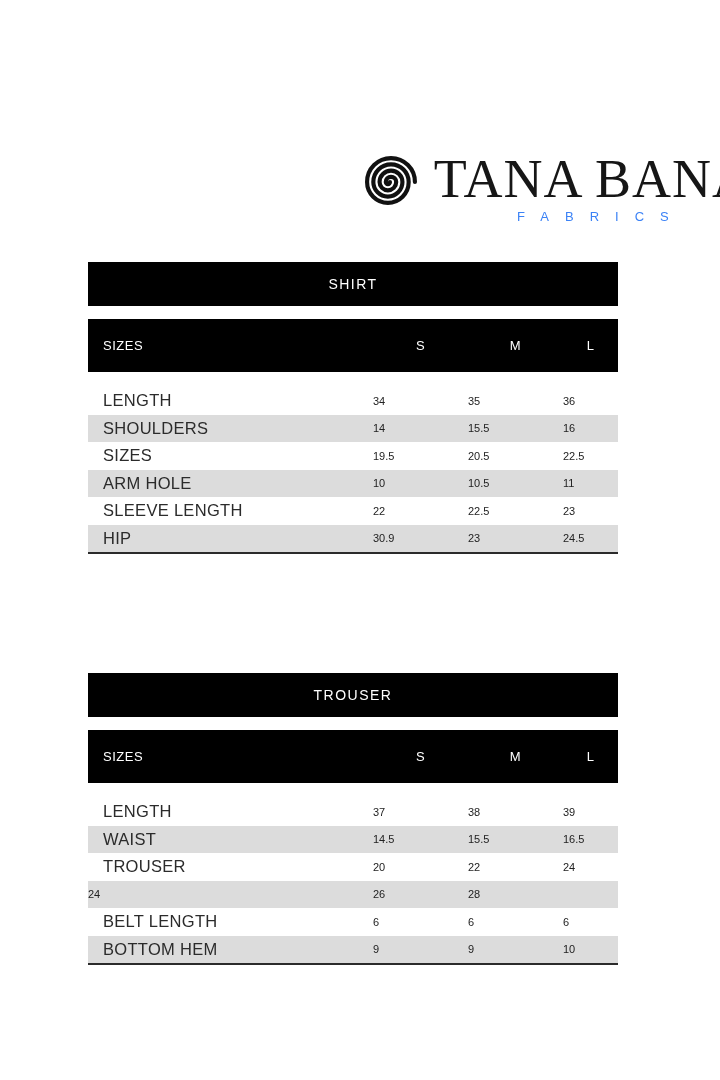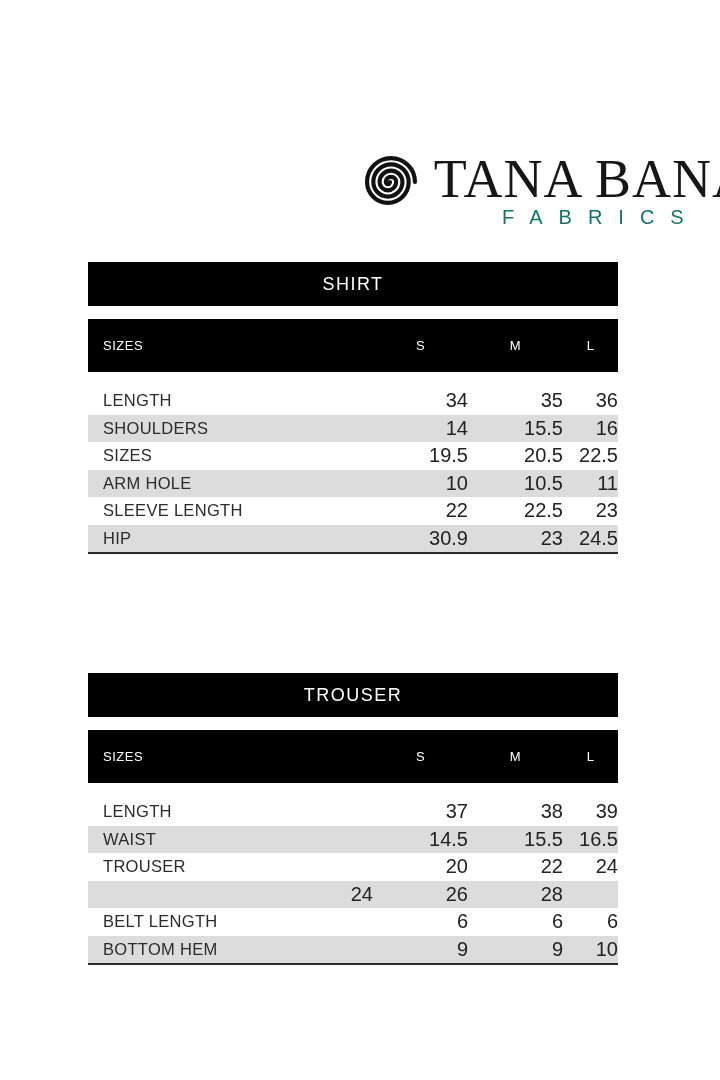--- a/index.html
+++ b/index.html
@@ -41,45 +41,45 @@
   }
   .brand-name {
     font-family: "Liberation Serif", serif;
     font-size: 54px;
     line-height: 58px;
     letter-spacing: 1px;
     color: #161616;
     white-space: nowrap;
   }
   .brand-subtitle {
-    font-size: 20px;
+    font-size: 13px;
     line-height: 18px;
     letter-spacing: 16px;
     margin-right: -16px; 
-    color: #0f766e;
+    color: #3b82f6;
     white-space: nowrap;
   }
 
   
   .chart {
     position: absolute;
     left: 88px;
     width: 530px;
   }
   .chart.shirt   { top: 262px; }
   .chart.trouser { top: 673px; }
 
   .title-bar {
     background: var(--bar-bg, #000000);
     color: var(--bar-text, #ffffff);
     height: 44px;
     display: flex;
     align-items: center;
     justify-content: center;
-    font-size: 18px;
+    font-size: 14px;
     letter-spacing: 1.5px;
   }
 
   .grid-row {
     display: grid;
     grid-template-columns: 1fr 95px 95px 55px;
     align-items: center;
   }
 
   .sizes-bar {
@@ -101,22 +101,22 @@
     height: 27.5px;
     font-size: 16.5px;
   }
   .row.alt { background: var(--alt-row-bg, #dcdcdc); }
   .row .label-cell {
     padding-left: 15px;
     letter-spacing: 0.3px;
     color: var(--text, #2b2b2b);
   }
   .row .val-cell {
-    text-align: right;
-    font-size: 20px;
+    text-align: left;
+    font-size: 11px;
     color: #222222;
   }
 </style>
 </head>
 <body>
 
 <header class="logo">
   <svg viewBox="0 0 100 100" aria-hidden="true">
     <path d="M 96 50
              A 46 46 0 0 0 4 50

